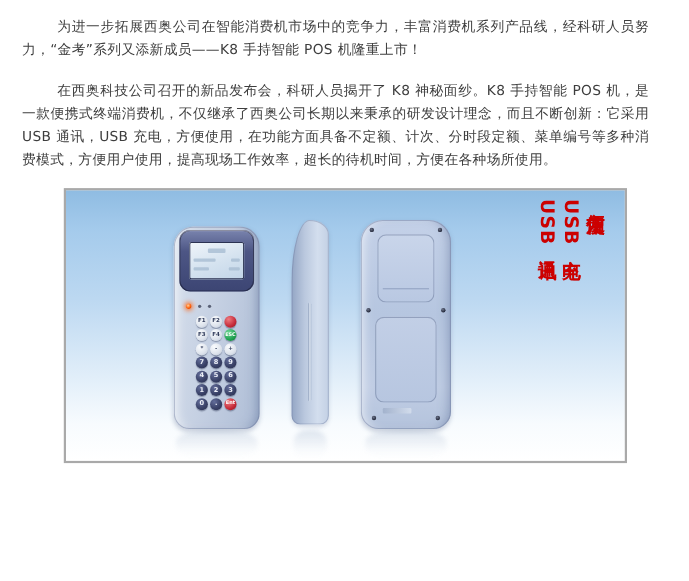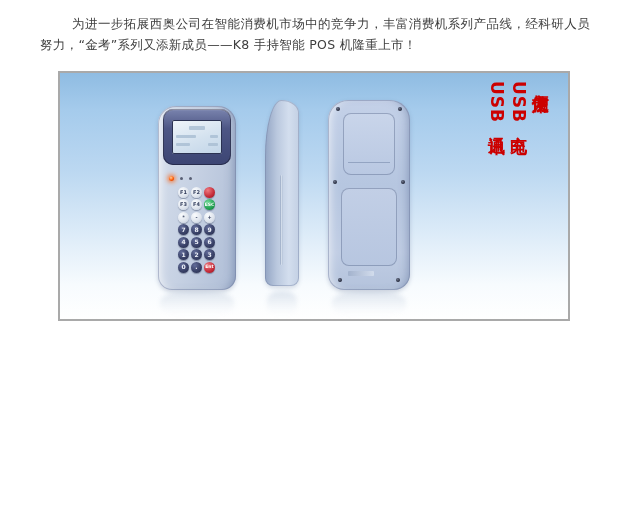--- a/index.html
+++ b/index.html
@@ -1,21 +1,21 @@
 <!DOCTYPE html>
 <html><head>
 <meta charset="utf-8">
 <style>
   html,body{margin:0;padding:0;}
   body{
     width:626px;height:528px;overflow:hidden;background:#ffffff;
     font-family:"DejaVu Sans","Liberation Sans",sans-serif;
   }
   
-  .article{padding:13px 36px 0 40px;color:#3e3e3e;font-size:12.5px;
+  .article{padding:13px 36px 0 20px;color:#3e3e3e;font-size:12.5px;
            line-height:21px;text-align:justify;letter-spacing:.3px;}
   .article p{margin:0 0 16px;text-indent:32px;}
 
   
   .photo{margin:12px 0 0 58px;width:508px;height:246px;border:2px solid #a9a9a9;
          position:relative;overflow:hidden;padding:0;
          background:linear-gradient(180deg,#8fbce2 0%,#a5cbec 15%,#bcd8f1 40%,
                      #dcebf8 65%,#f7fbfe 86%,#ffffff 100%);}
   .dev{position:absolute;}
 
@@ -93,20 +93,21 @@
   .slogans{position:absolute;top:8px;right:16px;height:100px;writing-mode:vertical-rl;
            color:#cc0000;font-weight:bold;font-size:17px;letter-spacing:1px;}
   .slogans span{display:block;line-height:22px;}
 </style>
 </head>
 <body>
 
 <main>
   <section class="article">
     <p>为进一步拓展西奥公司在智能消费机市场中的竞争力，丰富消费机系列产品线，经科研人员努力，“金考”系列又添新成员——K8 手持智能 POS 机隆重上市！</p>
+    <p>在西奥科技公司召开的新品发布会，科研人员揭开了 K8 神秘面纱。K8 手持智能 POS 机，是一款便携式终端消费机，不仅继承了西奥公司长期以来秉承的研发设计理念，而且不断创新：它采用 USB 通讯，USB 充电，方便使用，在功能方面具备不定额、计次、分时段定额、菜单编号等多种消费模式，方便用户使用，提高现场工作效率，超长的待机时间，方便在各种场所使用。</p>
   </section>
 
   <figure class="photo">
 
     <div class="dev front">
       <div class="bezel">
         <div class="lcd">
           <i class="l1"></i>
           <i class="l2"></i>
           <i class="l3"></i>

